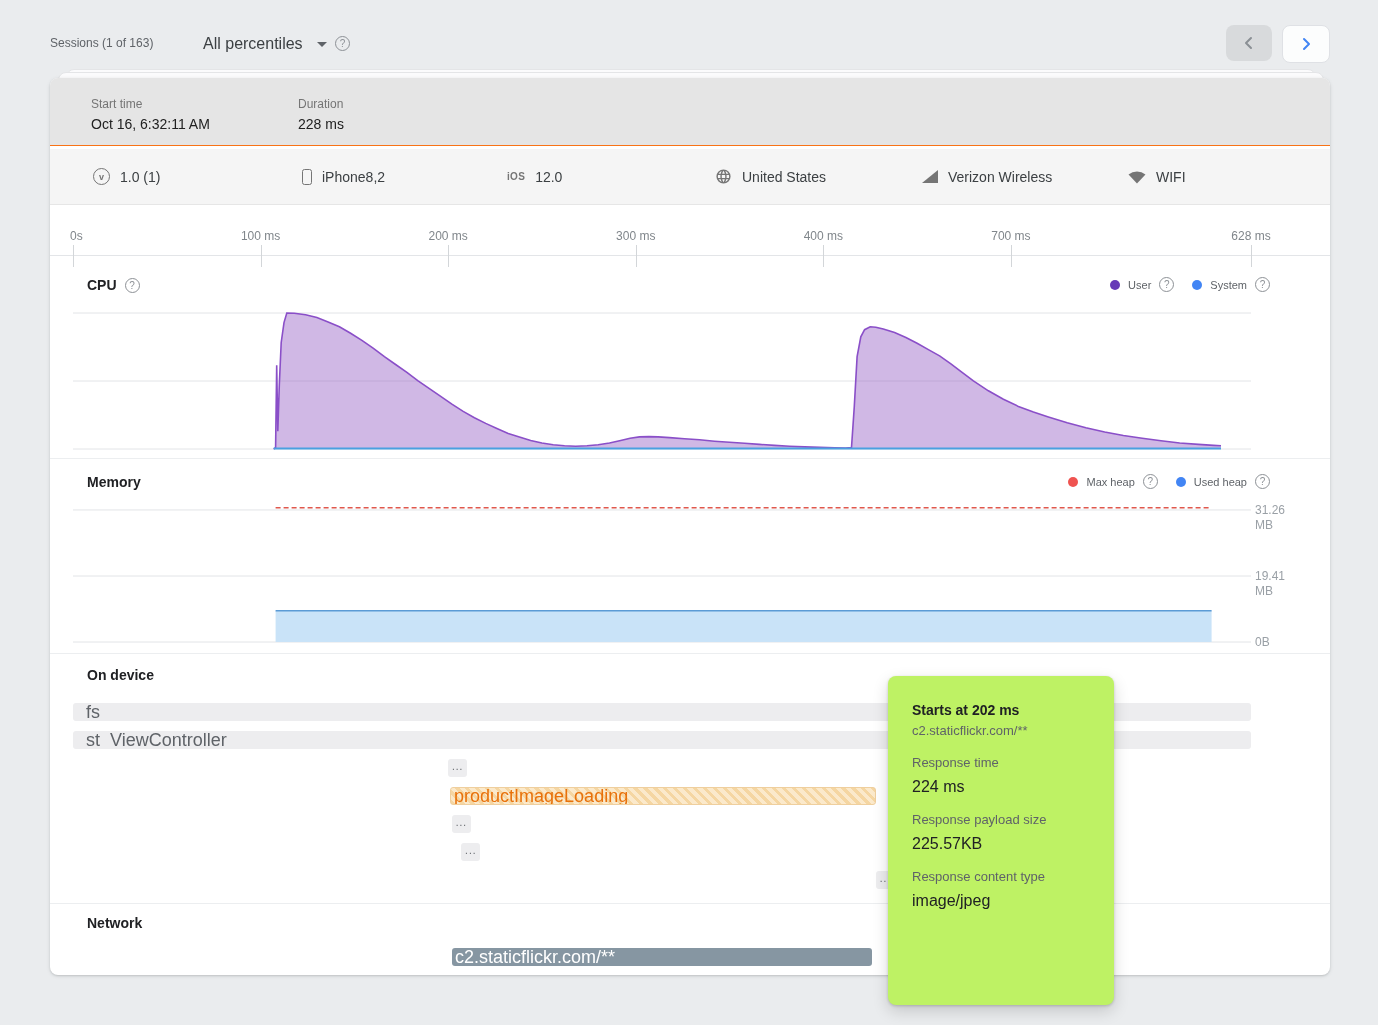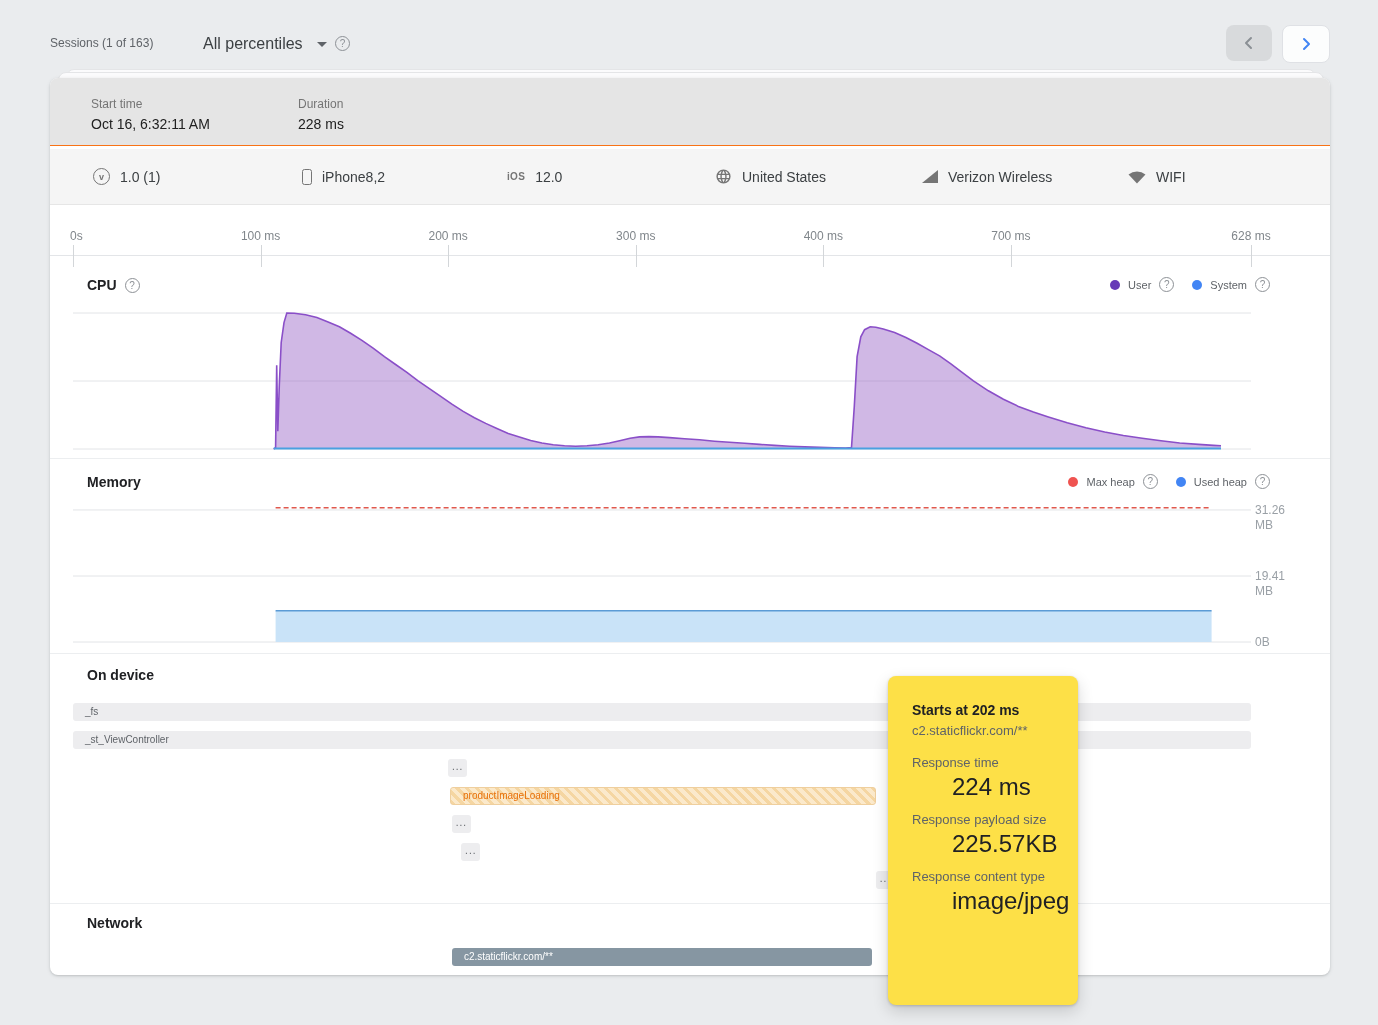--- a/index.html
+++ b/index.html
@@ -57,33 +57,33 @@
     font-size:14px;font-weight:bold;color:#202124;margin-left:12px;}
   .legend{position:absolute;right:60px;display:flex;gap:18px;align-items:center;}
   .legend-item{display:inline-flex;align-items:center;gap:8px;}
   .legend-item .dot{width:10px;height:10px;border-radius:50%;display:inline-block;}
   .legend-item .lname{font-size:11px;color:#5f6368;}
   .chart-svg{position:absolute;left:0;top:0;pointer-events:none;}
   .ylabels{position:absolute;left:1205px;top:0;width:70px;height:100%;}
   .ylabel{position:absolute;font-size:12px;color:#9aa0a6;line-height:15px;}
   
   .bar{position:absolute;height:18px;border-radius:3px;background:#ededef;color:#5f6368;
-    font-size:10px;line-height:18px;padding-left:12px;box-sizing:border-box;white-space:nowrap;overflow:hidden;cursor:pointer;}
+    font-size:18px;line-height:18px;padding-left:3px;box-sizing:border-box;white-space:nowrap;overflow:hidden;cursor:pointer;}
   .bar.collapsed{width:19px;padding:0;text-align:center;font-size:10px;line-height:15px;letter-spacing:1px;}
   .bar.highlighted{background:repeating-linear-gradient(45deg,#f5d6a2 0 3px,#fbe9cb 3px 7px);
     border:1px solid #efcf9e;color:#e8710a;line-height:16px;}
   .bar.netbar{background:#8696a2;color:#fff;}
   
-  .tooltip{position:absolute;left:888px;top:676px;width:190px;height:329px;box-sizing:border-box;
-    background:#fde047;border-radius:8px;z-index:10;padding:26px 20px 24px 24px;
+  .tooltip{position:absolute;left:888px;top:676px;width:226px;height:329px;box-sizing:border-box;
+    background:#bef264;border-radius:8px;z-index:10;padding:26px 20px 24px 24px;
     box-shadow:0 1px 3px rgba(0,0,0,.18), 0 6px 16px rgba(0,0,0,.16);}
   .tt-title{font-size:14px;font-weight:bold;color:#202124;margin-bottom:5px;}
   .tt-url{font-size:13px;color:#5f6368;margin-bottom:17px;}
   .tt-field .fl{font-size:13px;color:#5f6368;margin-bottom:4px;}
-  .tt-field .fv{font-size:24px;color:#202124;line-height:25px;margin-bottom:13px;margin-left:40px;}
+  .tt-field .fv{font-size:16px;color:#202124;line-height:25px;margin-bottom:13px;}
 </style>
 </head>
 <body>
 
 <div class="topbar">
   <span class="sessions-label">Sessions (1 of 163)</span>
   <button class="percentiles">
     <span>All percentiles</span>
     <span class="caret"></span>
   </button>

